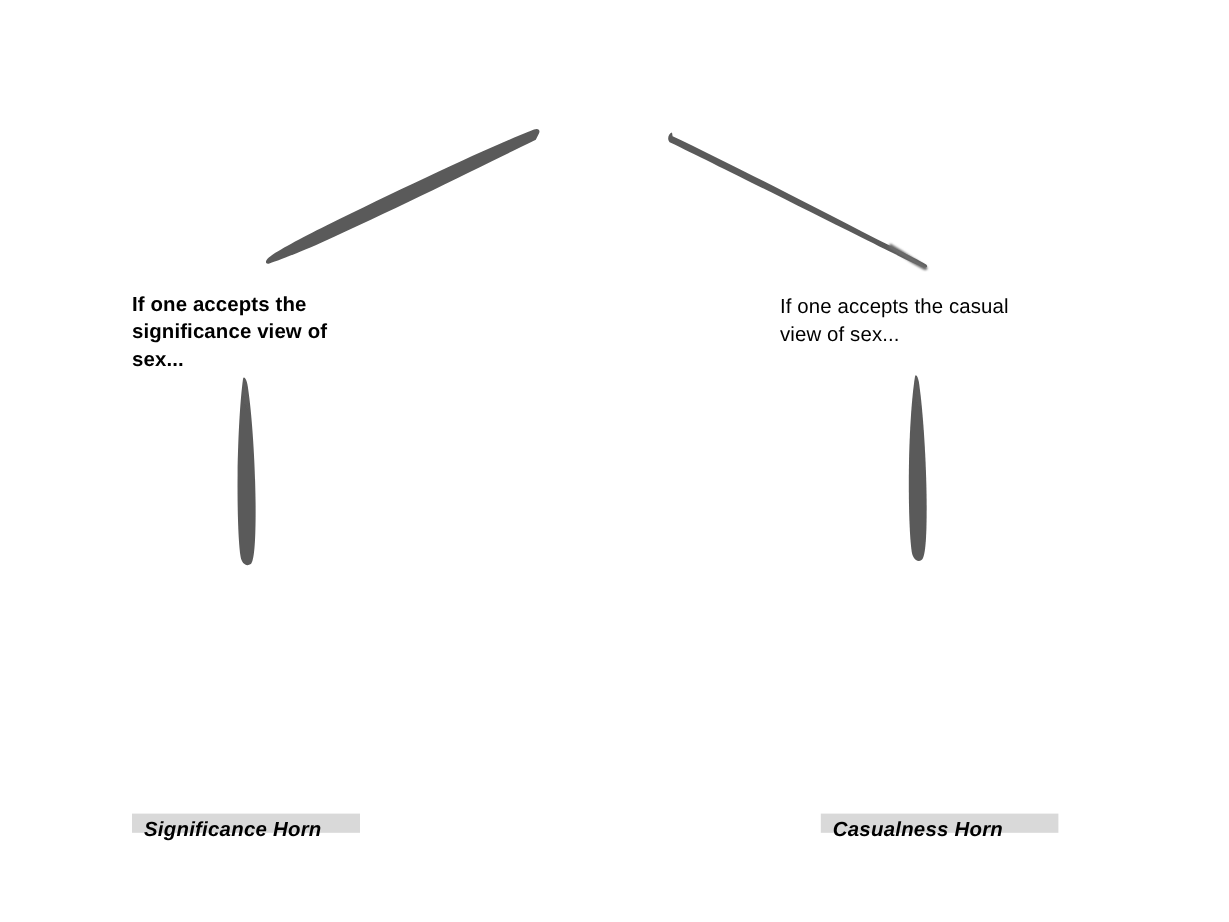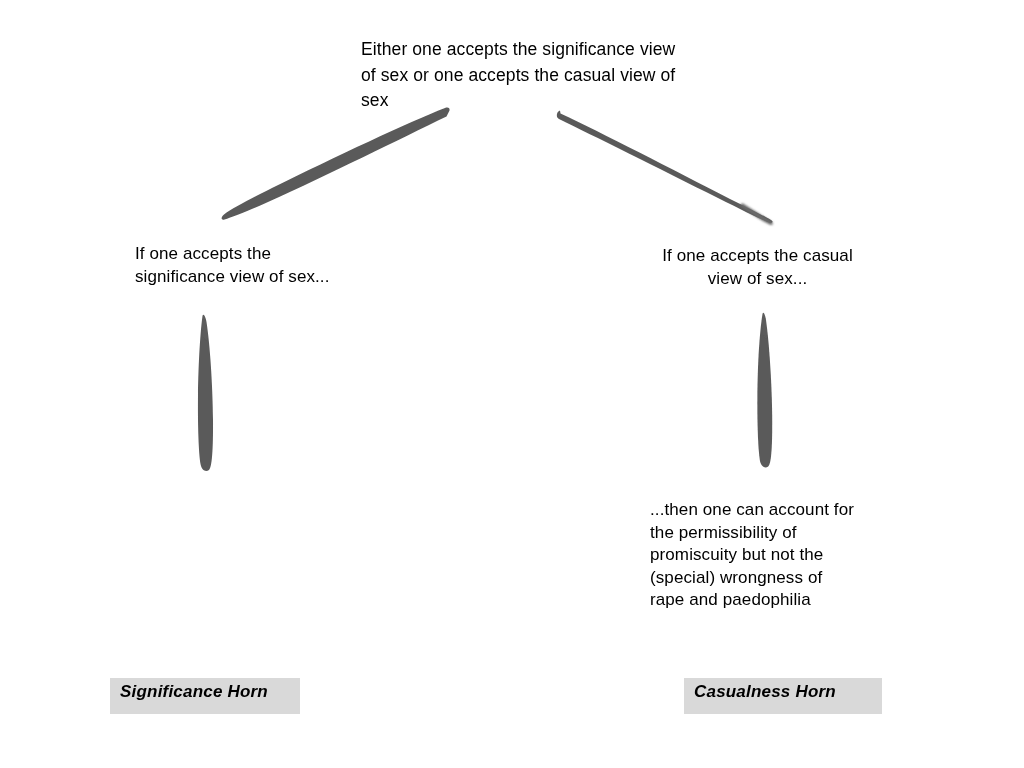--- a/index.html
+++ b/index.html
@@ -48,33 +48,33 @@
   #premise-text {
     left: 361px;
     top: 37px;
     width: 330px;
     font-size: 17.5px;
     line-height: 25.5px;
   }
 
   
   #left-antecedent-text {
-    left: 135px;
+    left: 110px;
     top: 242px;
     width: 210px;
     line-height: 23px;
+    font-weight: bold;
   }
 
   
   #right-antecedent-text {
     left: 650px;
     top: 244px;
     width: 215px;
     line-height: 23px;
-    text-align: center;
   }
 
   
   #left-conclusion-text {
     left: 115px;
     top: 499px;
     width: 205px;
     line-height: 22.6px;
   }
 
@@ -87,21 +87,21 @@
   }
 
   
   .horn-label {
     position: absolute;
     background: #d9d9d9;
     font-weight: bold;
     font-style: italic;
     font-size: 17px;
     line-height: 28px;
-    height: 36px;
+    height: 16px;
     color: #000000;
     padding-left: 10px;
     box-sizing: border-box;
     letter-spacing: 0.2px;
   }
   #significance-horn-label {
     left: 110px;
     top: 678px;
     width: 190px;
   }
@@ -169,26 +169,24 @@
                C 757.1 422, 758 448, 759.8 460
                C 760.9 466.5, 764.8 469, 768.2 466.4
                C 771.2 464, 772.4 447, 772.2 418
                C 771.9 383, 769.2 343, 766 320
                C 765.2 314.5, 763.2 310.5, 762.5 314
                Z" fill="#5a5a5a"></path>
       <path d="M 763 312 C 764 319, 765.5 330, 766.4 340 C 765 330, 764 320, 763 312 Z" fill="#7a7a7a" filter="url(#softEdgeTip)"></path>
     </g>
   </svg>
 
-  <div class="textblock" id="premise-text">Either one accepts the significance view of sex or one accepts the casual view of sex</div>
 
   <div class="textblock" id="left-antecedent-text">If one accepts the significance view of sex...</div>
 
   <div class="textblock" id="right-antecedent-text">If one accepts the casual view of sex...</div>
 
 
-  <div class="textblock" id="right-conclusion-text">...then one can account for the permissibility of promiscuity but not the (special) wrongness of rape and paedophilia</div>
 
   <div class="horn-label" id="significance-horn-label">Significance Horn</div>
 
   <div class="horn-label" id="casualness-horn-label">Casualness Horn</div>
 
 </div>
 
 </body></html>

